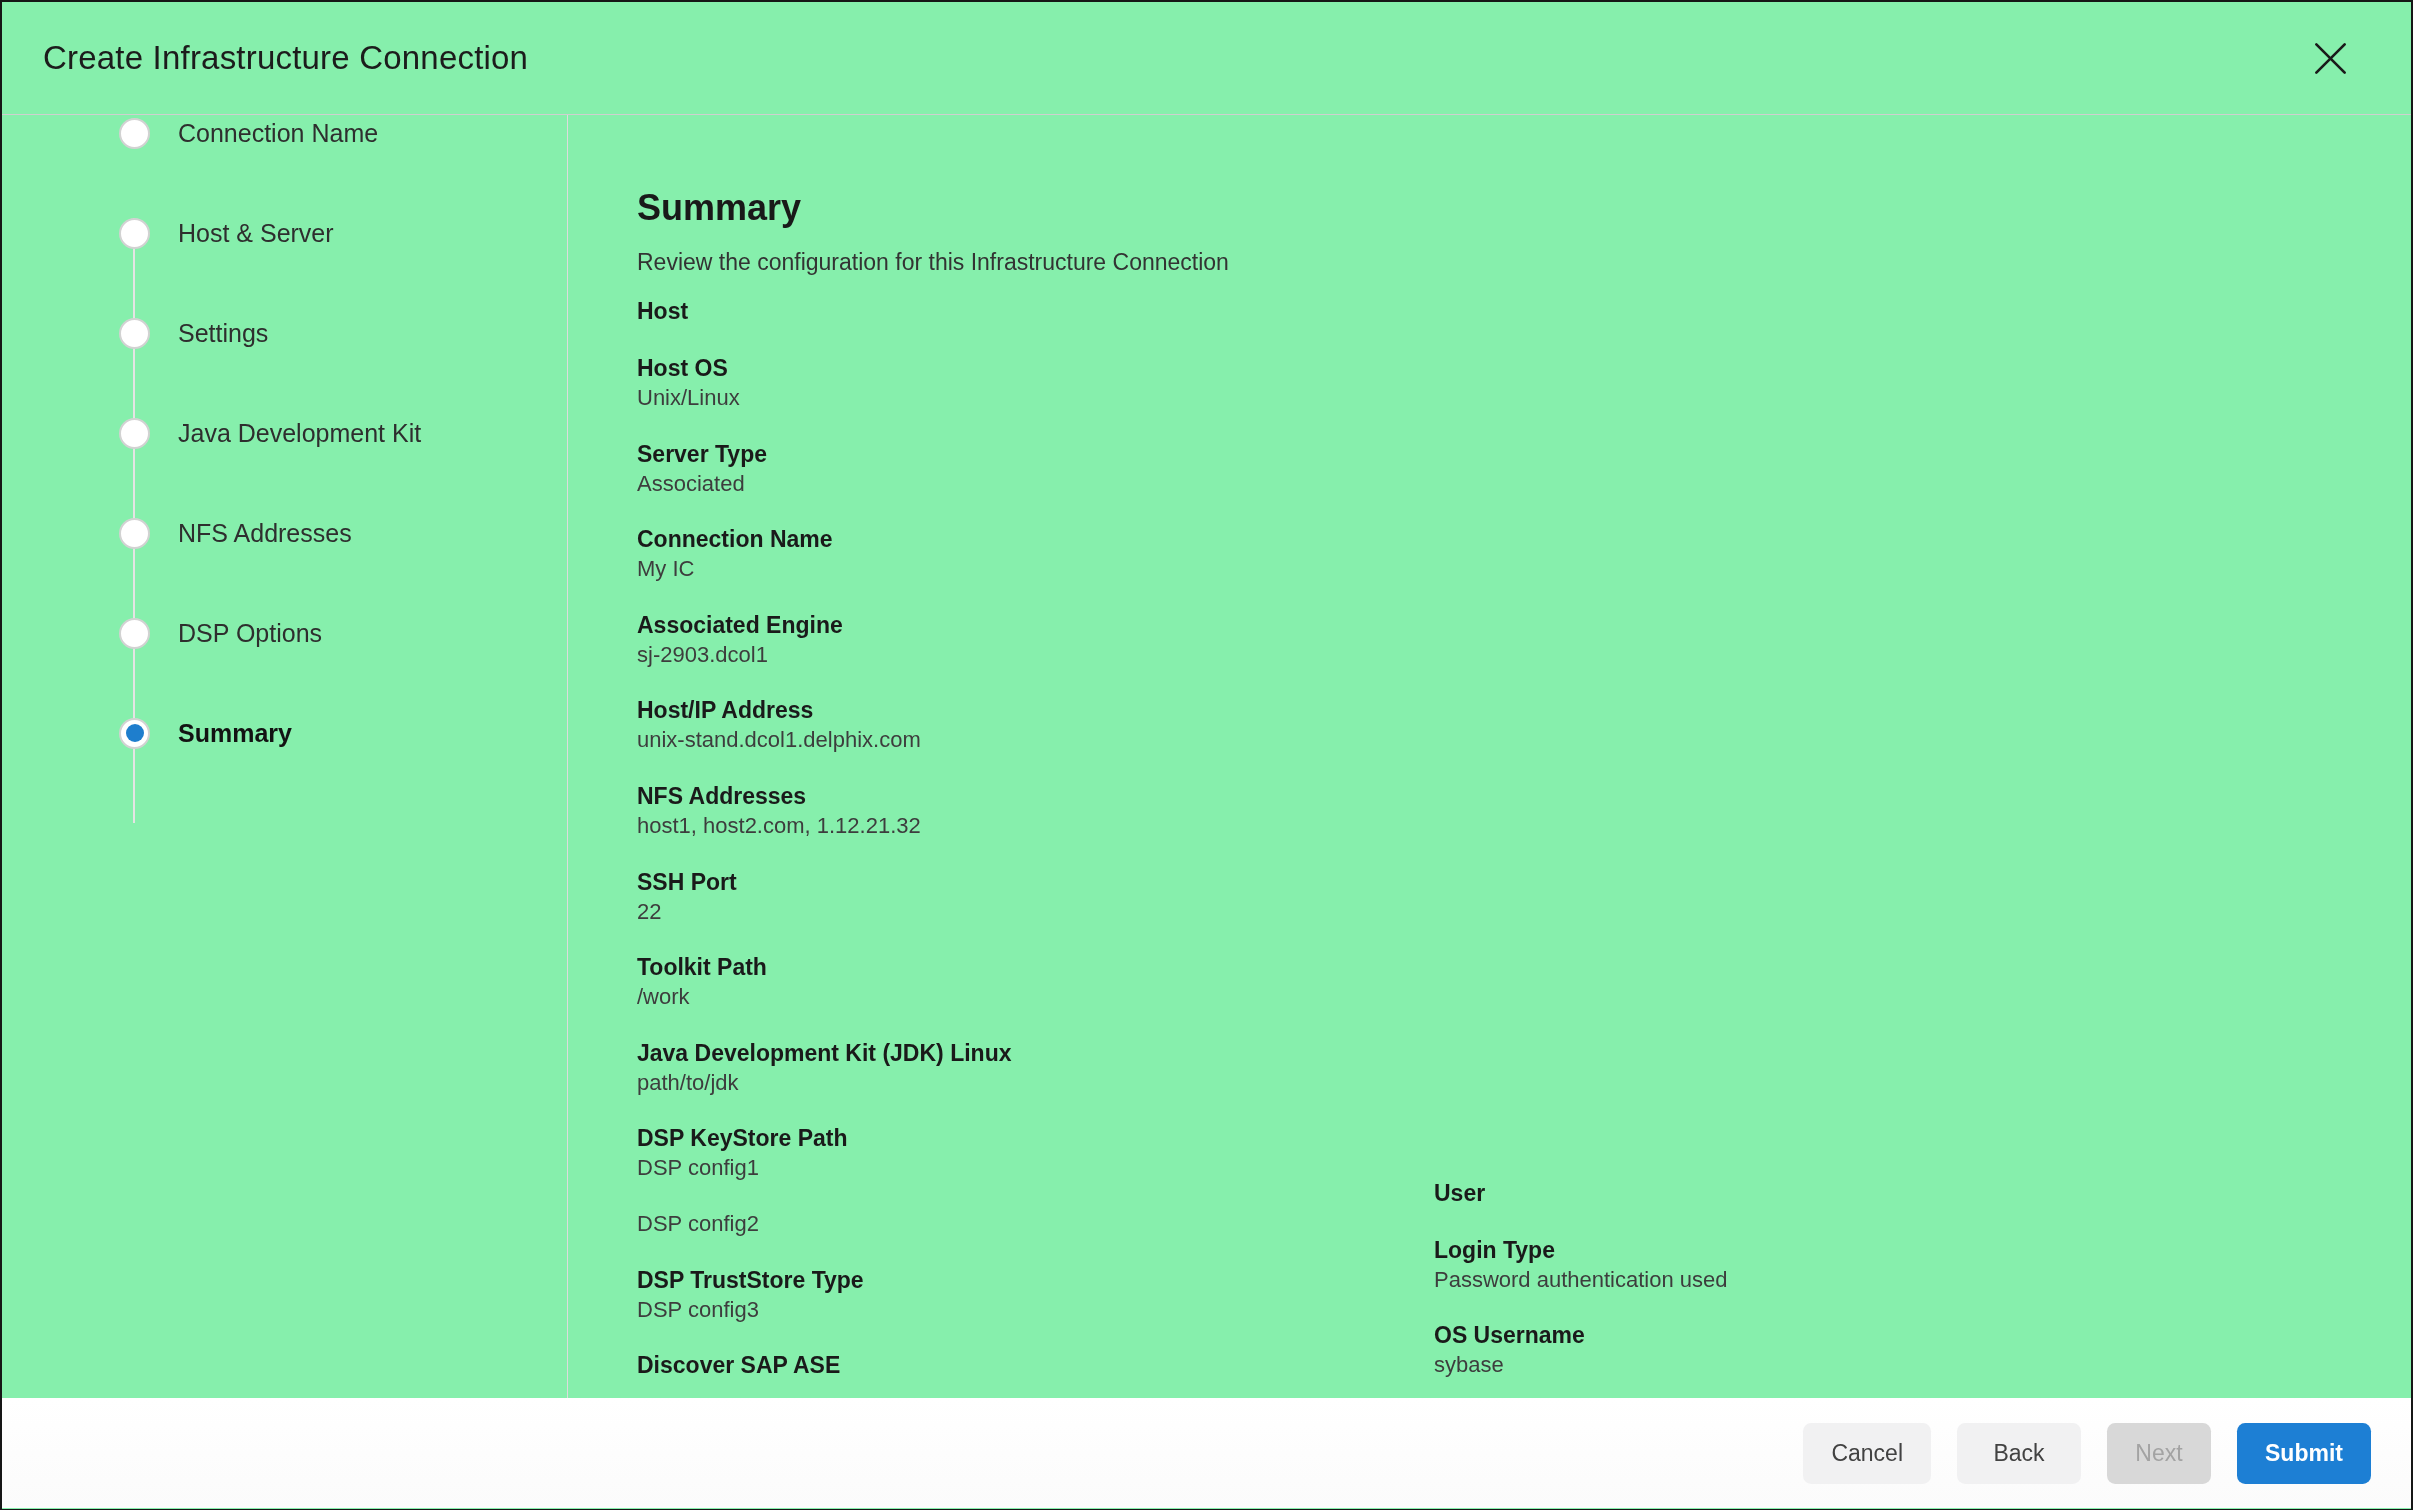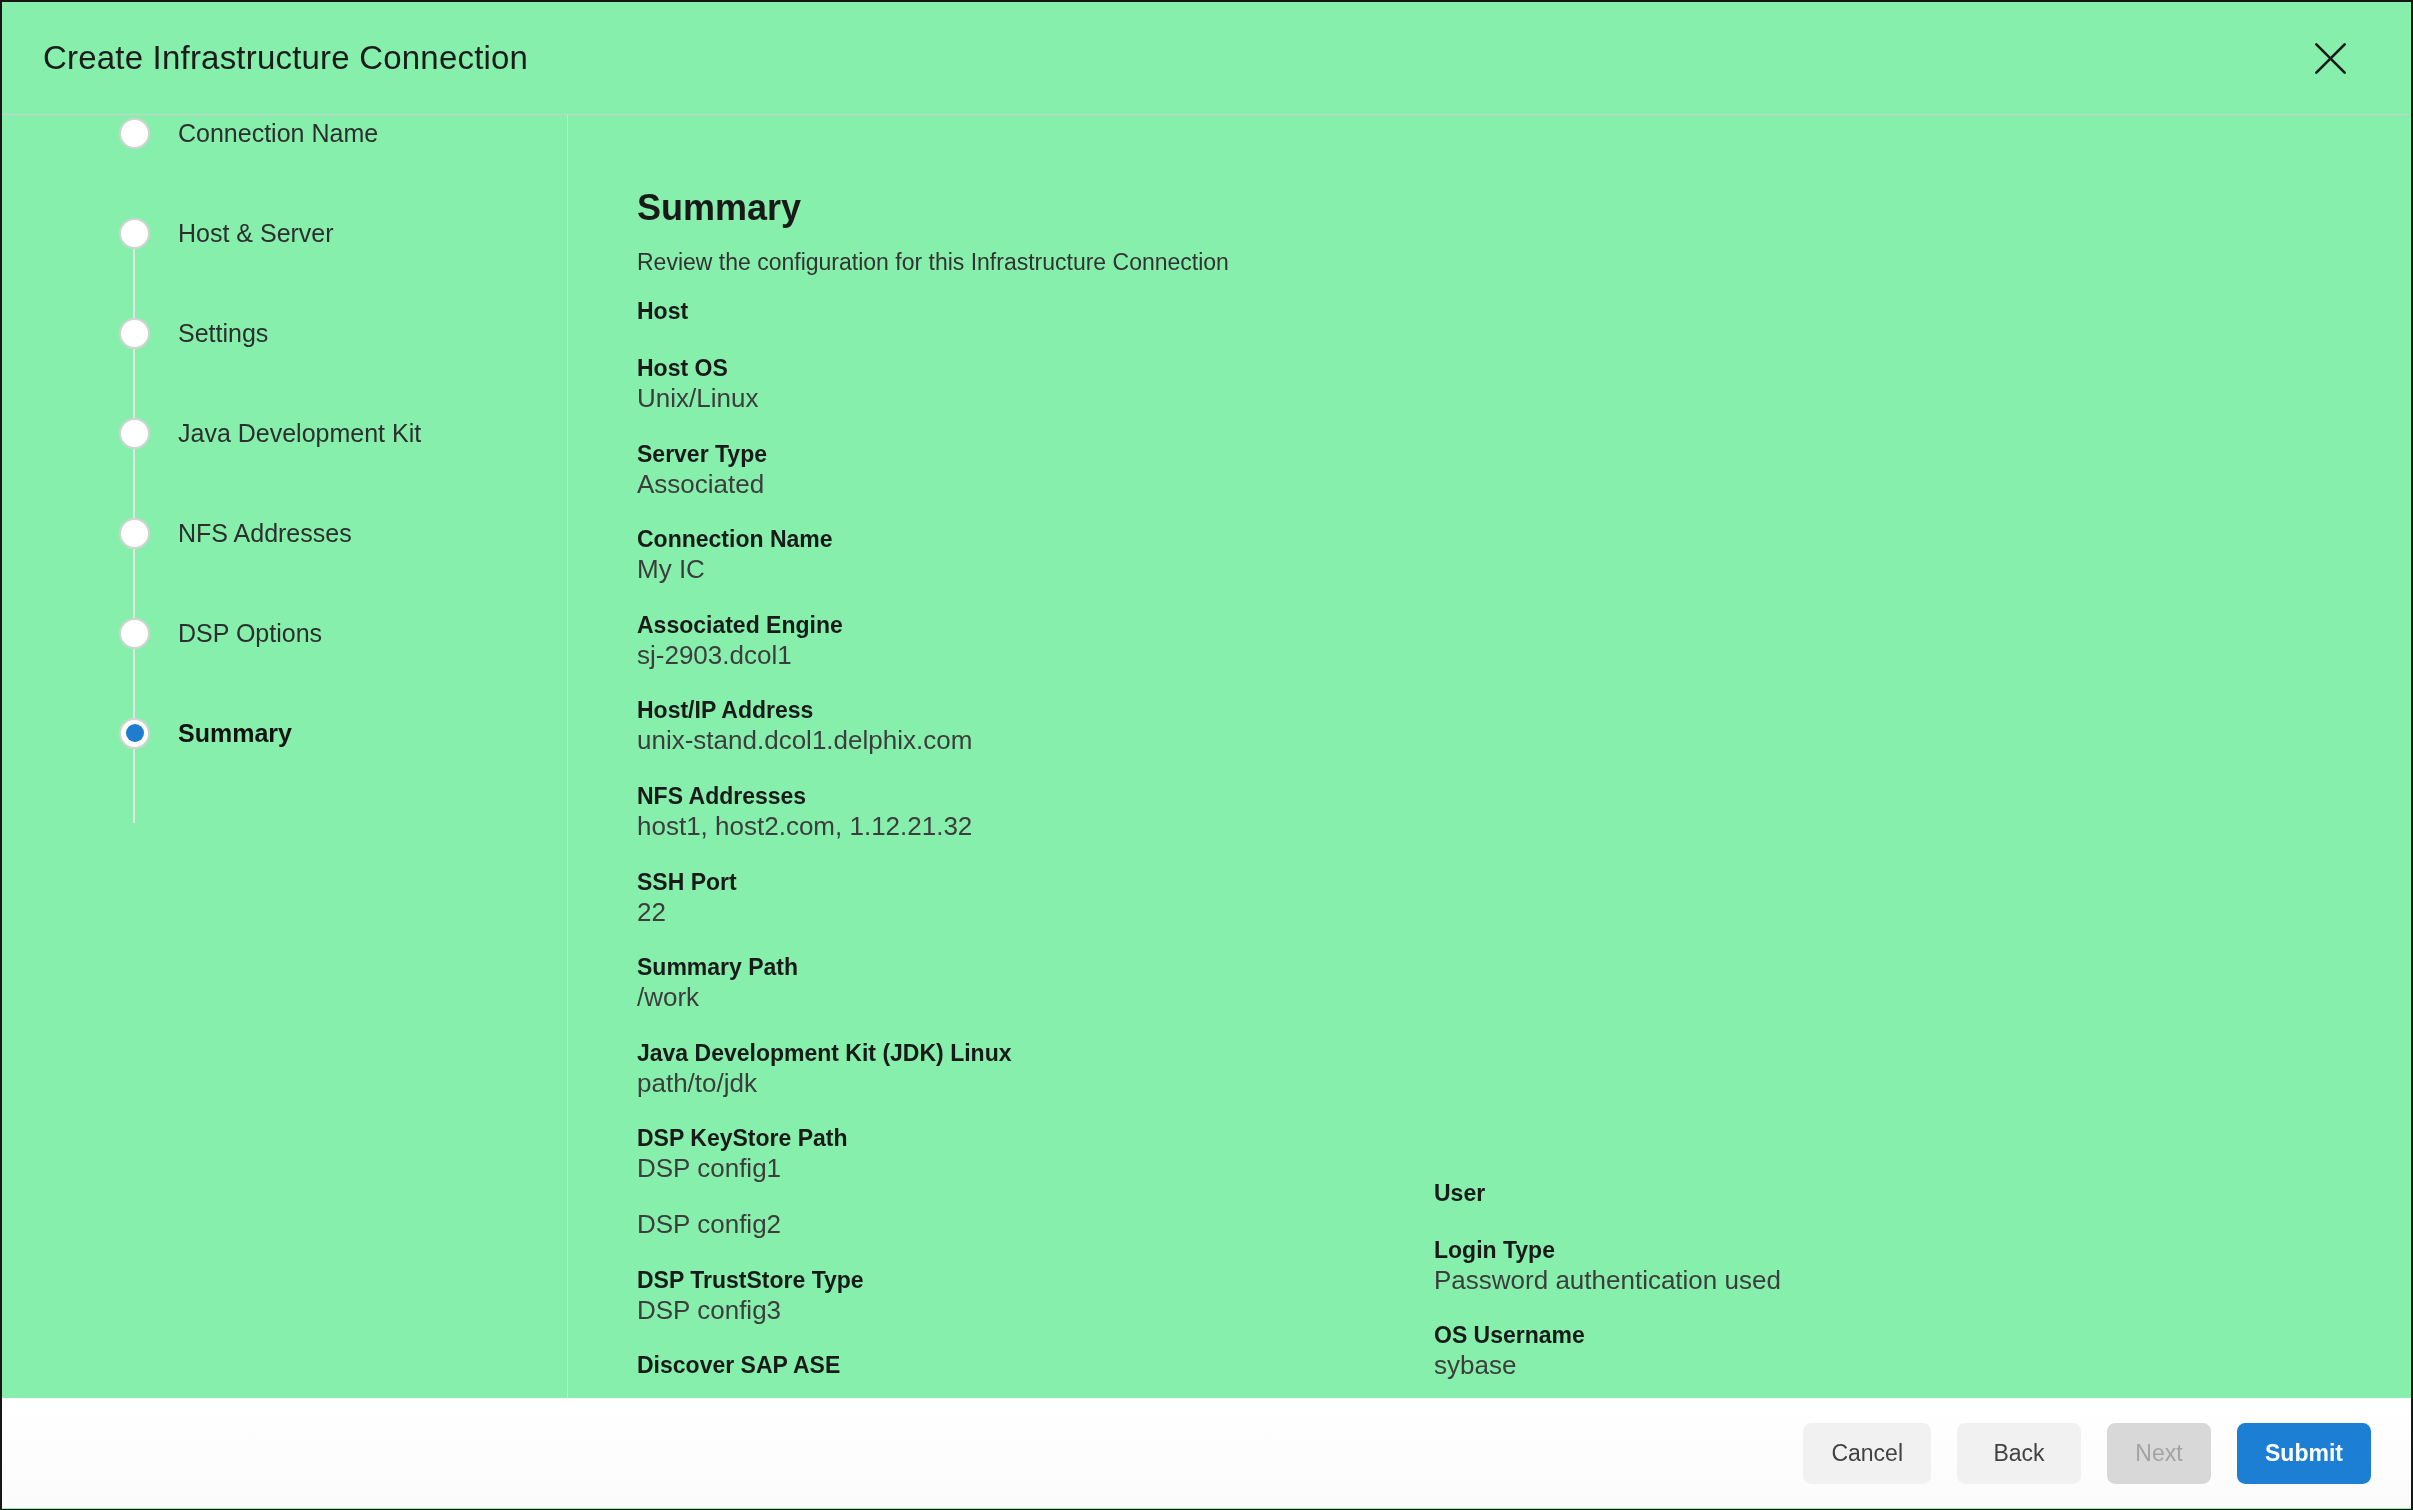--- a/index.html
+++ b/index.html
@@ -145,21 +145,21 @@
     margin: 0 0 27px 0;
   }
   .field { margin: 0 0 25.6px 0; }
   .field-label {
     font-size: 23px;
     line-height: 30px;
     font-weight: 700;
     color: #1a1a1a;
   }
   .field-value {
-    font-size: 26px;
+    font-size: 22px;
     line-height: 30px;
     color: #3d3d3d;
   }
 
   
   .dialog-footer {
     height: 110px;
     display: flex;
     align-items: center;
     justify-content: flex-end;
@@ -279,21 +279,21 @@
           </div>
           <div class="field">
             <div class="field-label">NFS Addresses</div>
             <div class="field-value">host1, host2.com, 1.12.21.32</div>
           </div>
           <div class="field">
             <div class="field-label">SSH Port</div>
             <div class="field-value">22</div>
           </div>
           <div class="field">
-            <div class="field-label">Summary Path</div>
+            <div class="field-label">Toolkit Path</div>
             <div class="field-value">/work</div>
           </div>
           <div class="field">
             <div class="field-label">Java Development Kit (JDK) Linux</div>
             <div class="field-value">path/to/jdk</div>
           </div>
           <div class="field">
             <div class="field-label">DSP KeyStore Path</div>
             <div class="field-value">DSP config1</div>
           </div>

